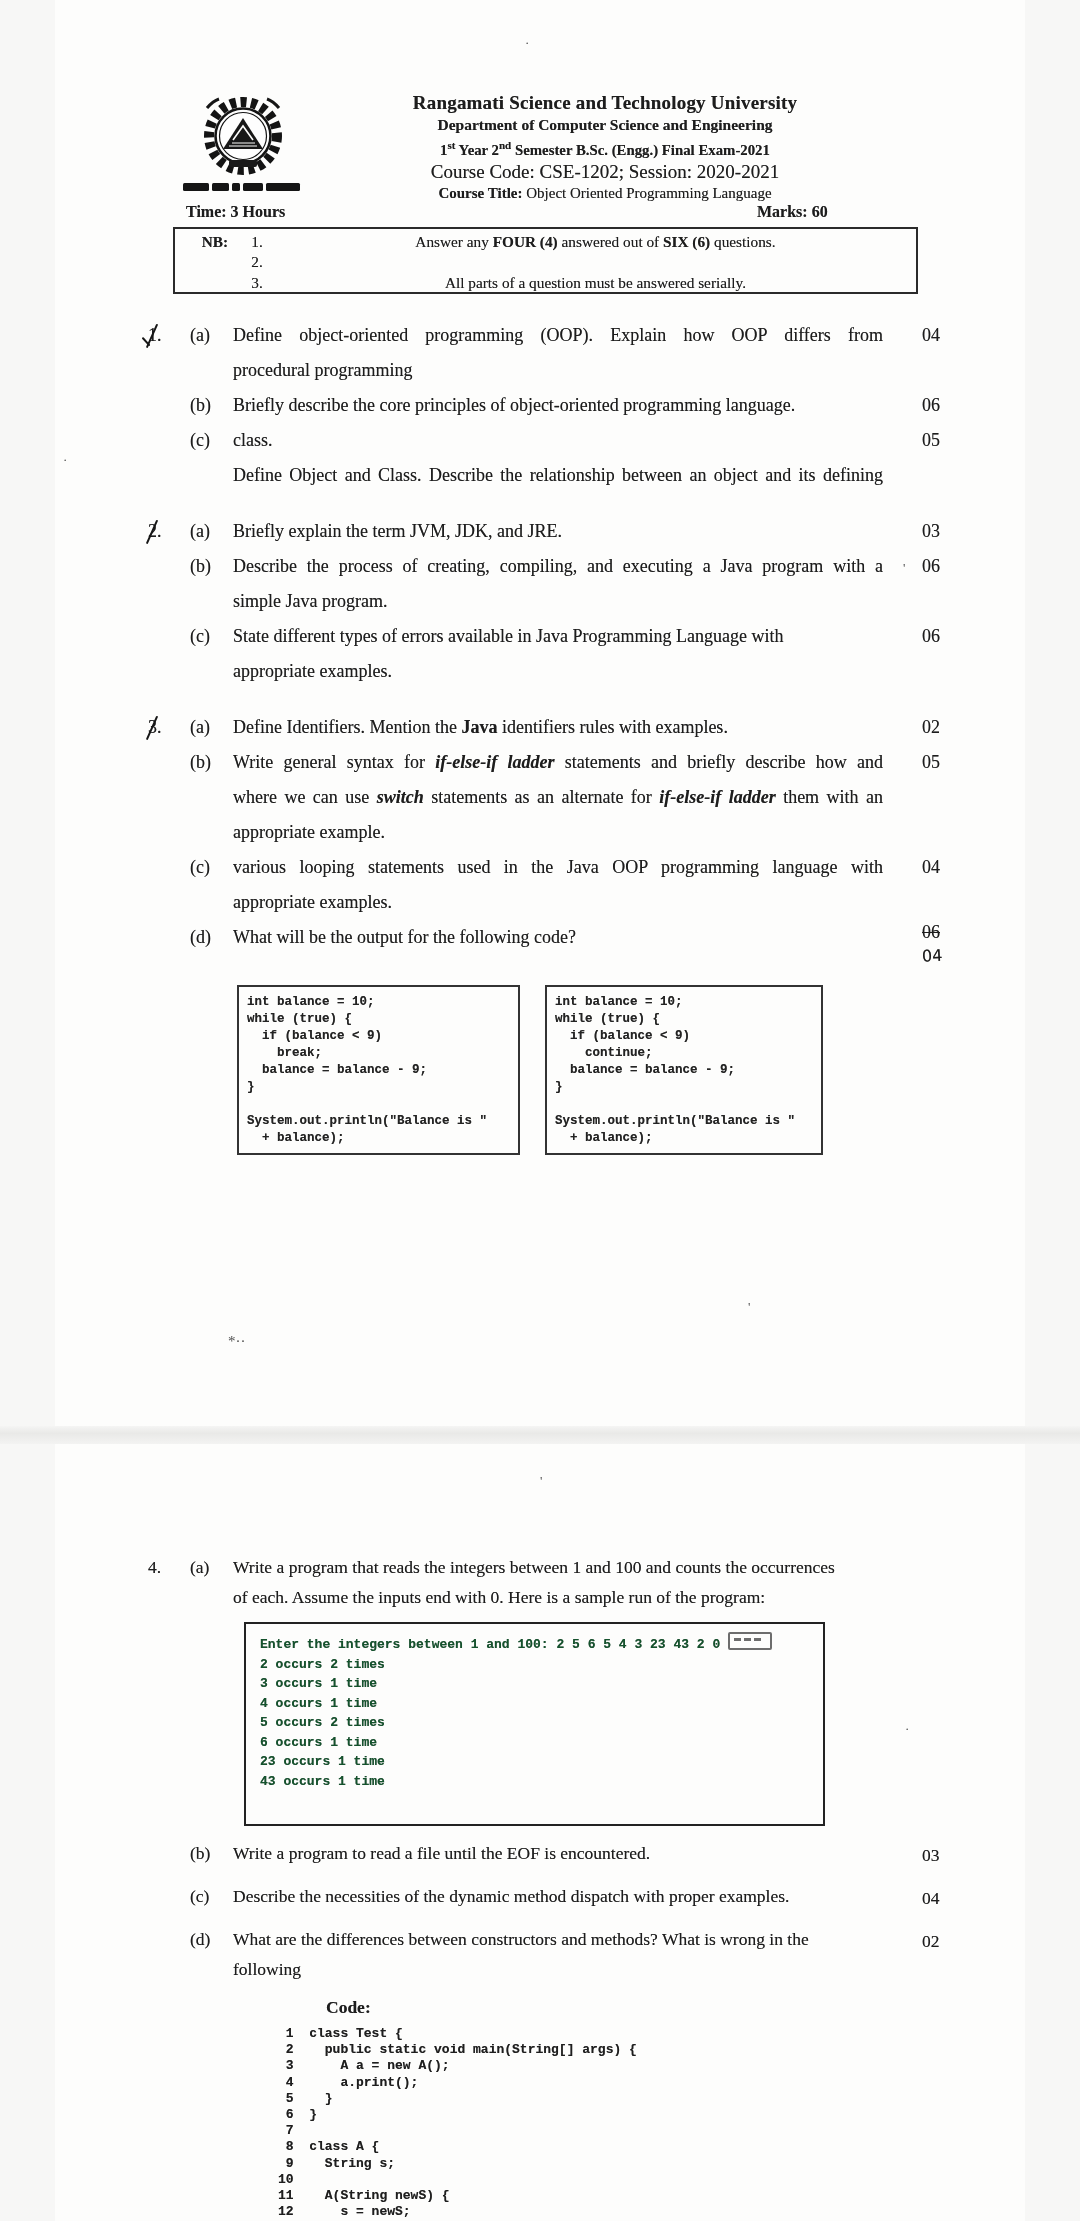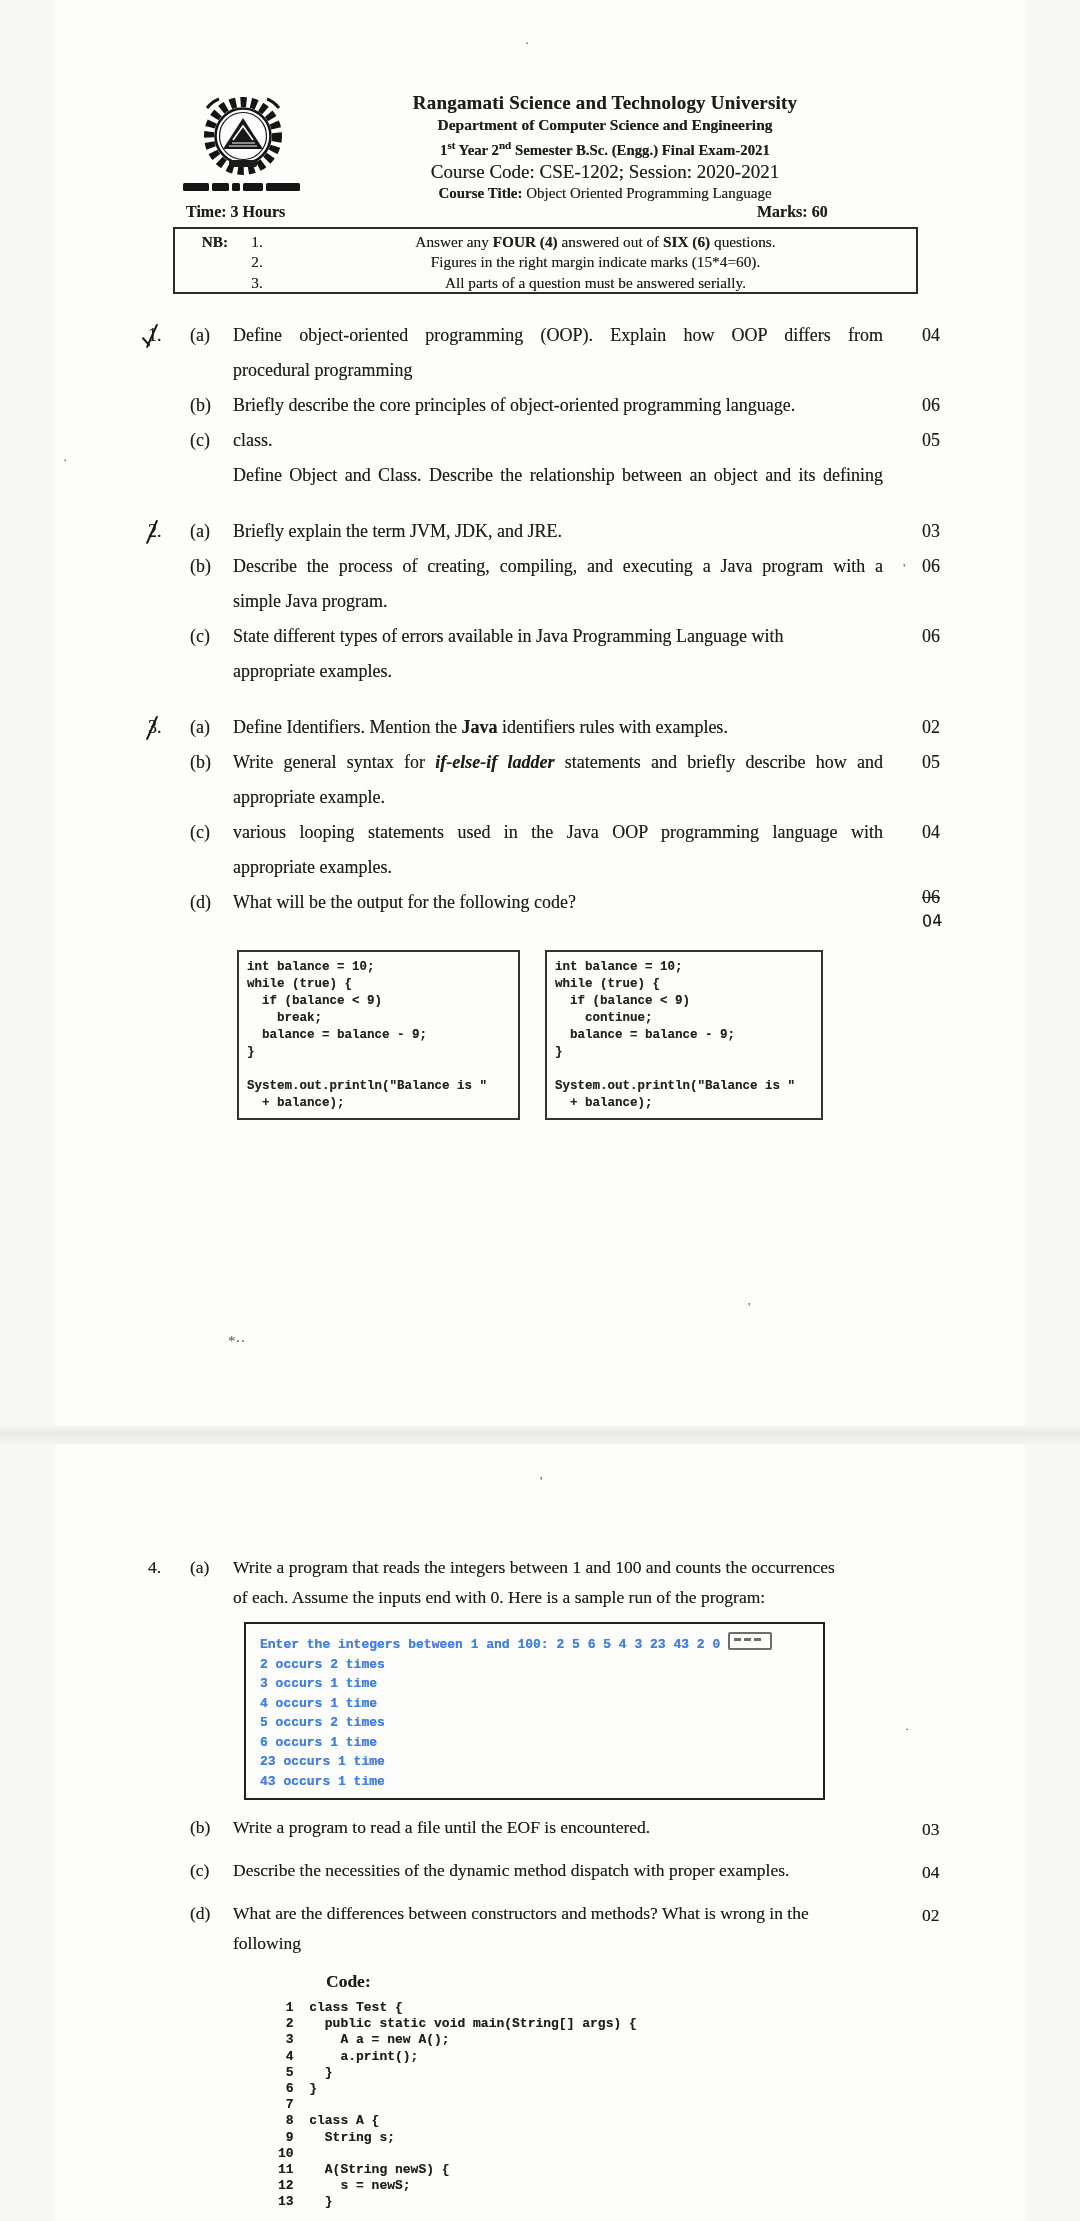--- a/index.html
+++ b/index.html
@@ -61,24 +61,24 @@
   .codebox{box-sizing:border-box;border:2px solid #333;margin:0;padding:7px 8px;
            font-family:"Liberation Mono",monospace;font-weight:700;font-size:12.5px;
            line-height:17px;color:#232323;white-space:pre;}
   .codebox.left{width:283px;height:170px;}
   .codebox.right{width:278px;height:170px;}
 
   
   .p2-content{padding-top:108px;}
   .q4row{font-size:17.5px;line-height:30px;}
   .narrowinner{display:block;width:605px;}
-  .samplebox{box-sizing:border-box;margin:10px 0 0 189px;width:581px;height:178px;
+  .samplebox{box-sizing:border-box;margin:10px 0 0 189px;width:581px;height:204px;
              border:2.5px solid #222;padding:8px 6px 8px 14px;
              font-family:"Liberation Mono",monospace;font-weight:700;font-size:13px;
-             line-height:19.5px;color:#3b82f6;}
+             line-height:19.5px;color:#14532d;}
   .sr-line1{white-space:pre;}
   .sr-rest{margin:0;font:inherit;white-space:pre;}
   .enter-key{display:inline-block;width:40px;height:14px;border:2px solid #4a4a4a;
              border-radius:2px;margin-left:8px;vertical-align:-2px;position:relative;opacity:.8;}
   .enter-key::after{content:"";position:absolute;left:4px;right:6px;top:4px;height:3px;
              background:repeating-linear-gradient(90deg,#4a4a4a 0 7px,transparent 7px 10px);}
   .q4b-group{margin-top:12px;}
   .q4b-group .qrow{margin-bottom:8px;}
   .code-label{margin:4px 0 4px 271px;font-size:17.5px;font-weight:700;line-height:30px;}
   .numcode{margin:2px 0 0 223px;font-family:"Liberation Mono",monospace;font-weight:700;
@@ -129,21 +129,20 @@
 
     <div class="nb-box scan-text">
       <div class="nb-row">
         <span class="nb-label">NB:</span>
         <span>1.</span>
         <span><span>Answer any </span><span class="nb-b">FOUR (4)</span><span> answered out of </span><span class="nb-b">SIX (6)</span><span> questions.</span></span>
       </div>
       <div class="nb-row">
         <span></span>
         <span>2.</span>
-        <span>Figures in the right margin indicate marks (15*4=60).</span>
       </div>
       <div class="nb-row">
         <span></span>
         <span>3.</span>
         <span>All parts of a question must be answered serially.</span>
       </div>
     </div>
 
     <div class="questions scan-text">
 
@@ -212,20 +211,21 @@
           <div class="ptext">
             <div class="jline jlast"><span>Define Identifiers. Mention the </span><span class="bold">Java</span><span> identifiers rules with examples.</span></div>
           </div>
           <div class="pmarks">02</div>
         </div>
         <div class="qrow">
           <div></div>
           <div>(b)</div>
           <div class="ptext">
             <div class="jline"><span>Write general syntax for </span><span class="bi">if-else-if ladder</span><span> statements and briefly describe how and</span></div>
+            <div class="jline"><span>where we can use </span><span class="bi">switch</span><span> statements as an alternate for </span><span class="bi">if-else-if ladder</span><span> them with an</span></div>
             <div class="jline jlast">appropriate example.</div>
           </div>
           <div class="pmarks">05</div>
         </div>
         <div class="qrow">
           <div></div>
           <div>(c)</div>
           <div class="ptext">
             <div class="jline">various looping statements used in the Java OOP programming language with</div>
             <div class="jline jlast">appropriate examples.</div>

